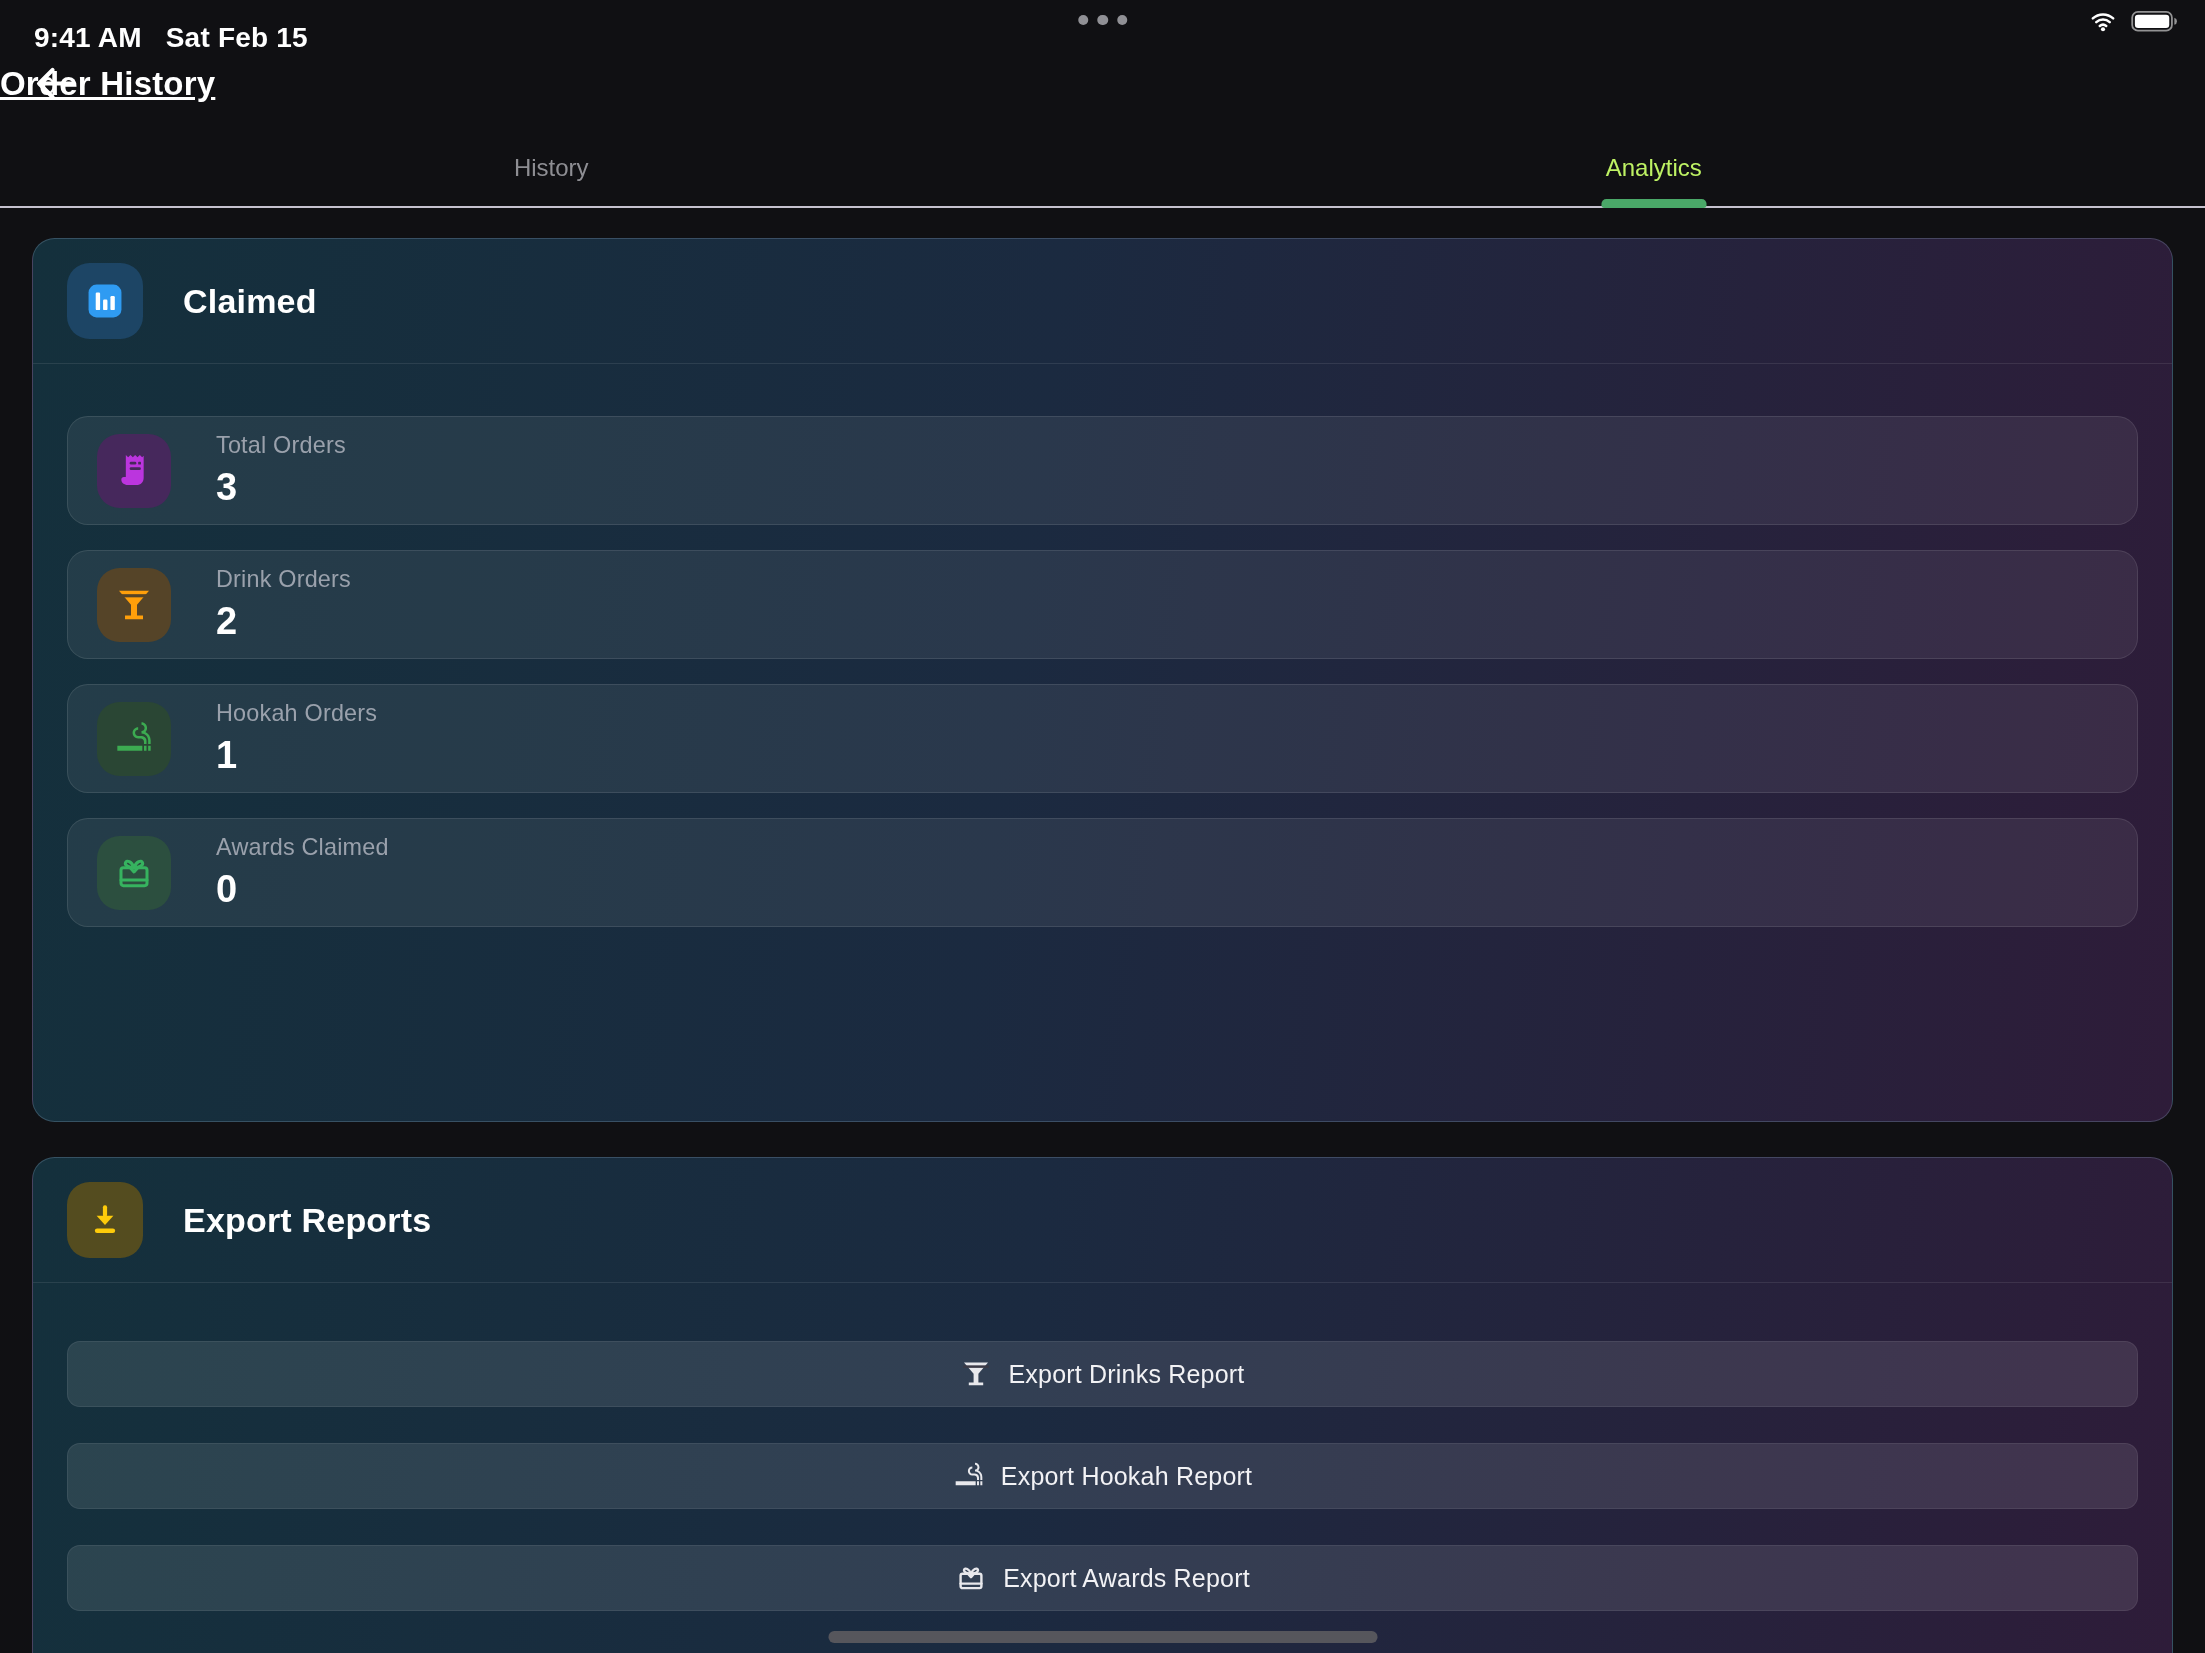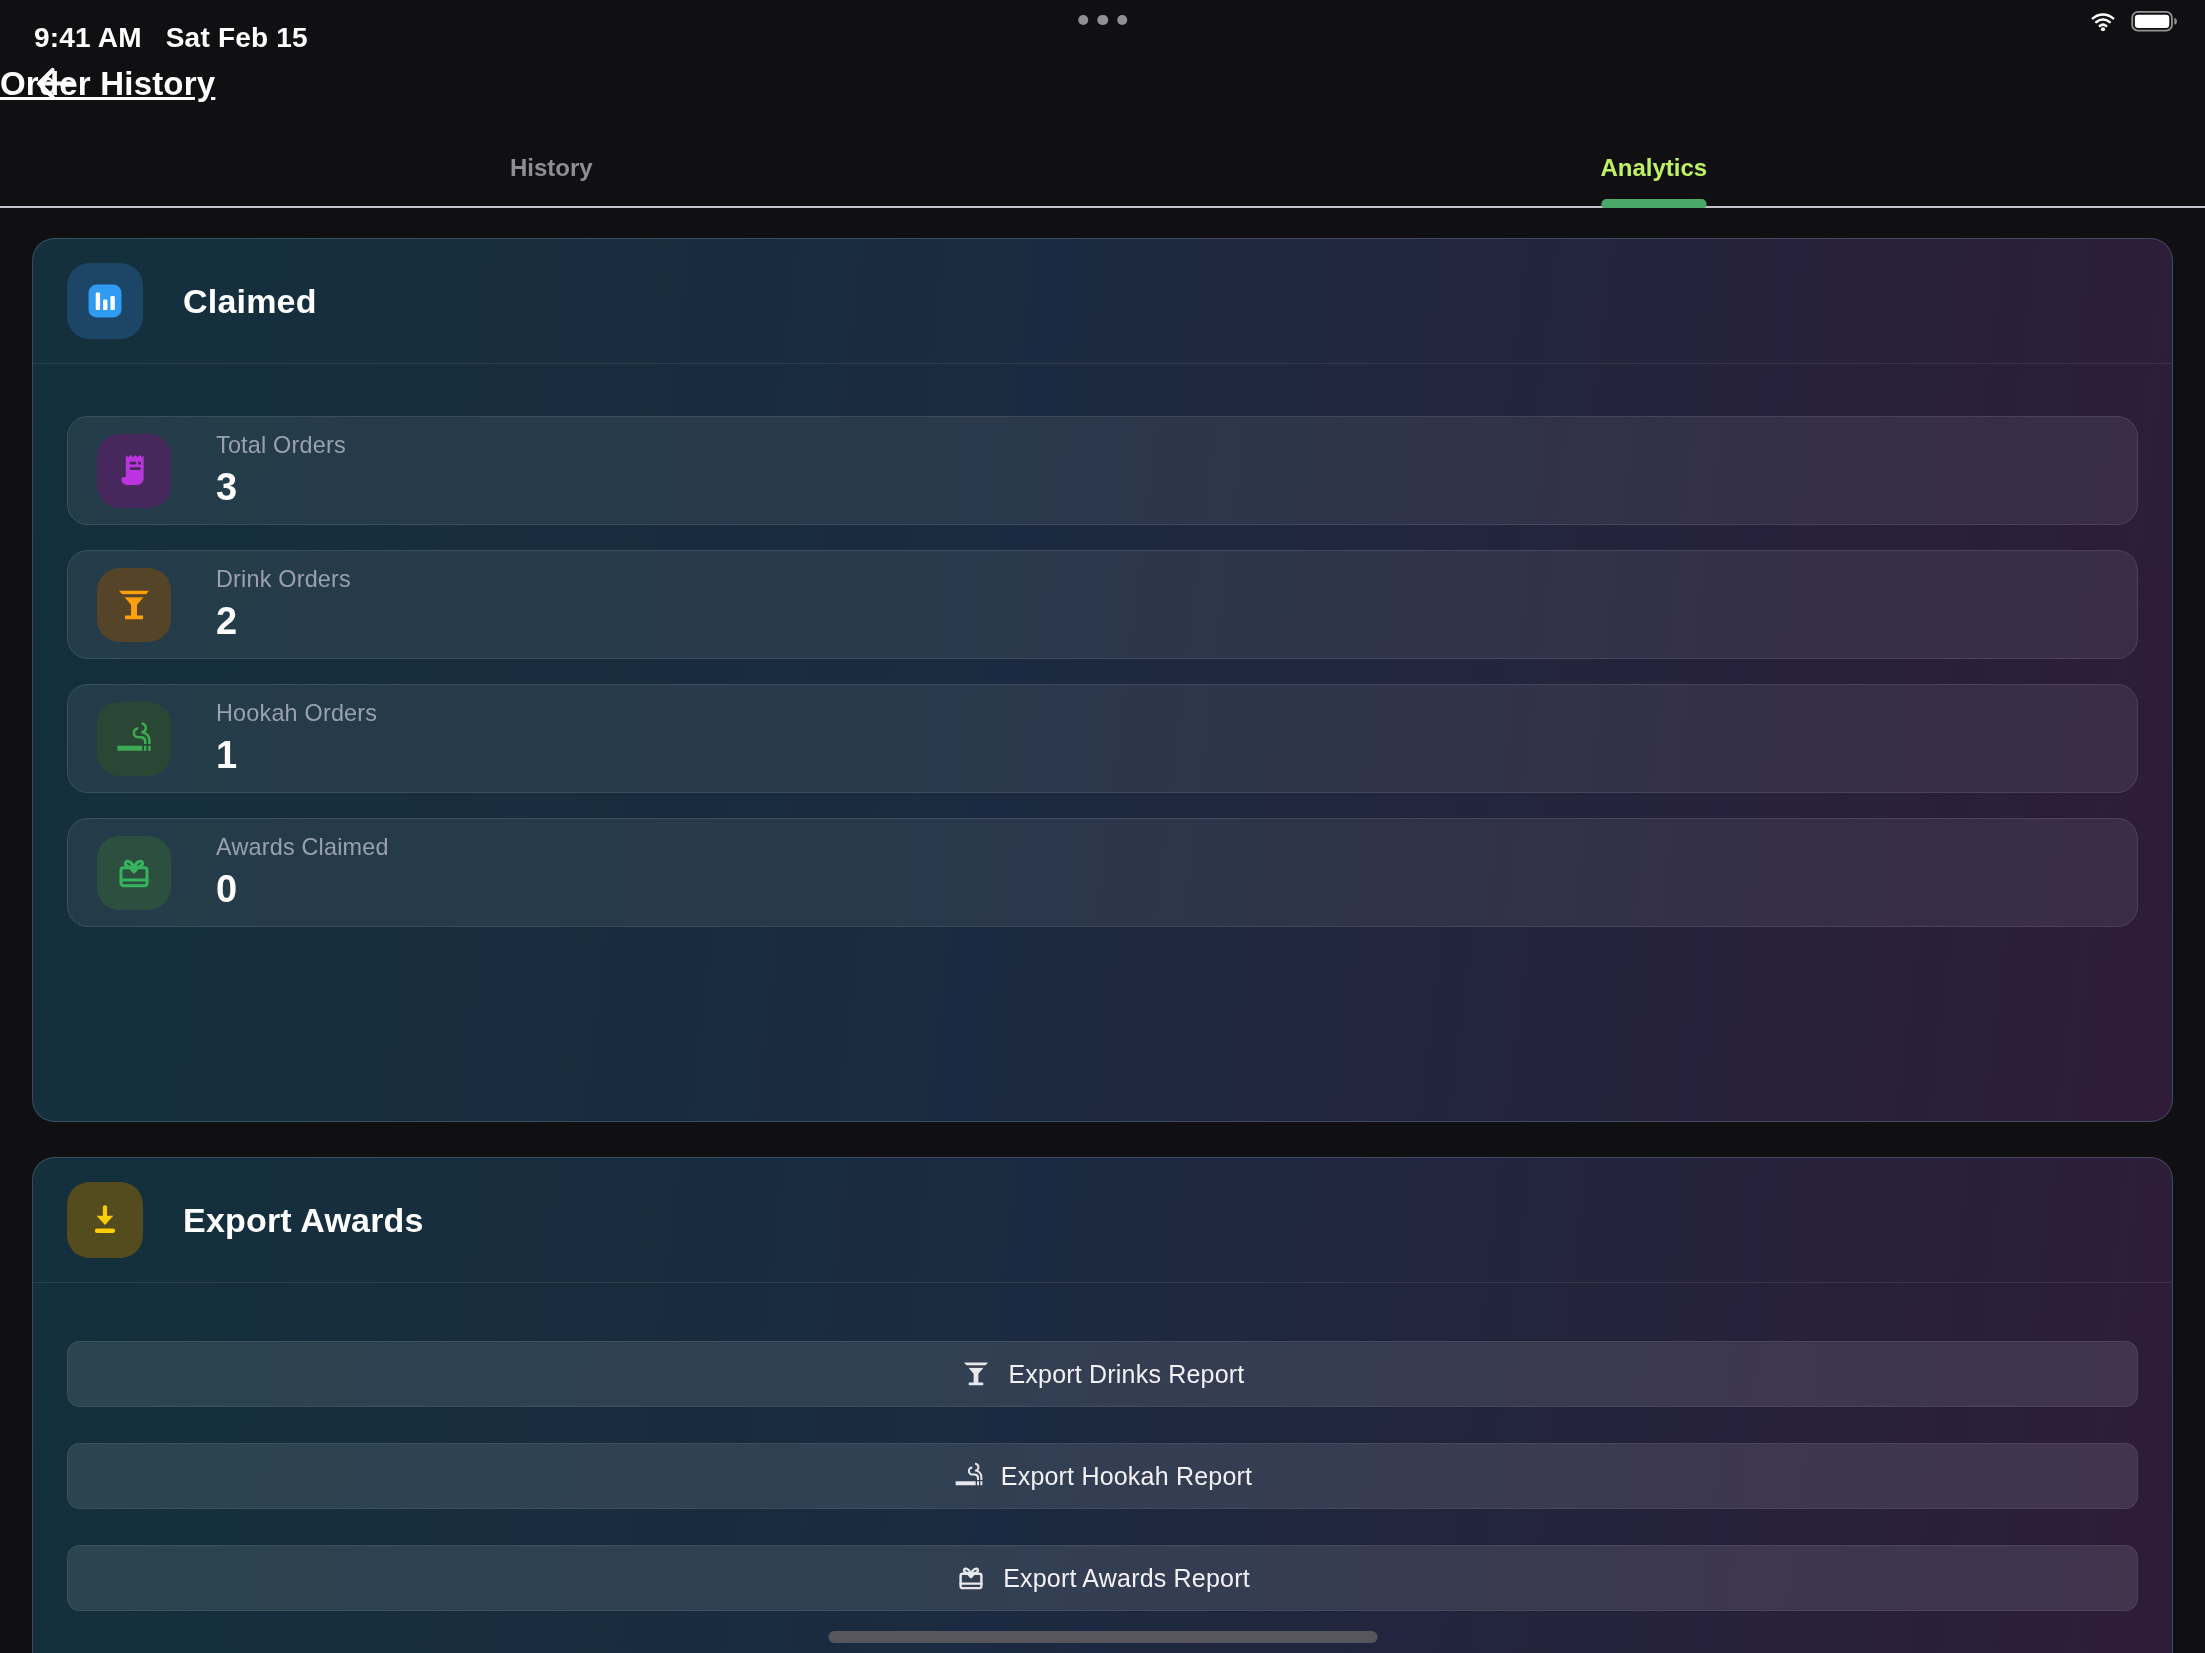--- a/index.html
+++ b/index.html
@@ -25,21 +25,21 @@
   
   .nav { position:absolute; top:42px; left:0; right:0; height:87px; }
   .back-btn { position:absolute; left:31px; top:19.4px; width:45px; height:45px; cursor:pointer; }
   .nav-title { position:absolute; left:0; right:0; top:22.6px; text-align:left;
     font-size:33px; font-weight:700; letter-spacing:0.2px;text-decoration:underline; }
 
   
   .tabs { position:absolute; top:129px; left:0; right:0; height:79px;
     border-bottom:2.4px solid rgba(213,208,222,.92); display:flex; }
   .tab { flex:1; display:flex; align-items:center; justify-content:center;
-    font-size:24px; font-weight:700; color:#8e8e93; position:relative; cursor:pointer;text-align:center; }
+    font-size:24px; font-weight:400; color:#8e8e93; position:relative; cursor:pointer;text-align:center; }
   .tab.active { color:#bef264; }
   .tab-underline { position:absolute; bottom:-2.4px; left:50%; transform:translateX(-50%);
     width:105px; height:9px; border-radius:4.8px 4.8px 2.4px 2.4px; background:#4aa868; }
 
   
   .card { position:absolute; left:32px; right:32px; border-radius:22.6px;
     background:linear-gradient(97deg,#14303c 0%,#1b2a40 46%,#2e1c39 100%);
     border:0.8px solid rgba(150,180,208,.26); }
   .card.overview { top:238px; height:884px; }
   .card.export { top:1157px; height:565px; }
@@ -213,21 +213,21 @@
 
   <div class="card export">
     <div class="card-header">
       <div class="hdr-icon olive">
         <svg viewBox="0 0 24 24">
           <rect x="10.8" y="3.6" width="2.4" height="6.6" rx="1.1" fill="currentColor"></rect>
           <path d="M12 14.8 7.2 9.6 H16.8 Z" fill="currentColor"></path>
           <rect x="6.2" y="16.8" width="11.6" height="2.6" rx="1.3" fill="currentColor"></rect>
         </svg>
       </div>
-      <div class="card-title">Export Awards</div>
+      <div class="card-title">Export Reports</div>
     </div>
 
     <div class="export-buttons">
 
       <div class="export-btn">
         <svg viewBox="0 0 24 24">
           <path d="M3 3.4 H21 L13.8 11.8 V18.3 H17.4 V20.5 H6.6 V18.3 H10.2 V11.8 Z" fill="currentColor"></path>
           <rect x="2.4" y="5.5" width="19.2" height="1.9" fill="var(--cut)"></rect>
         </svg>
         <span>Export Drinks Report</span>

